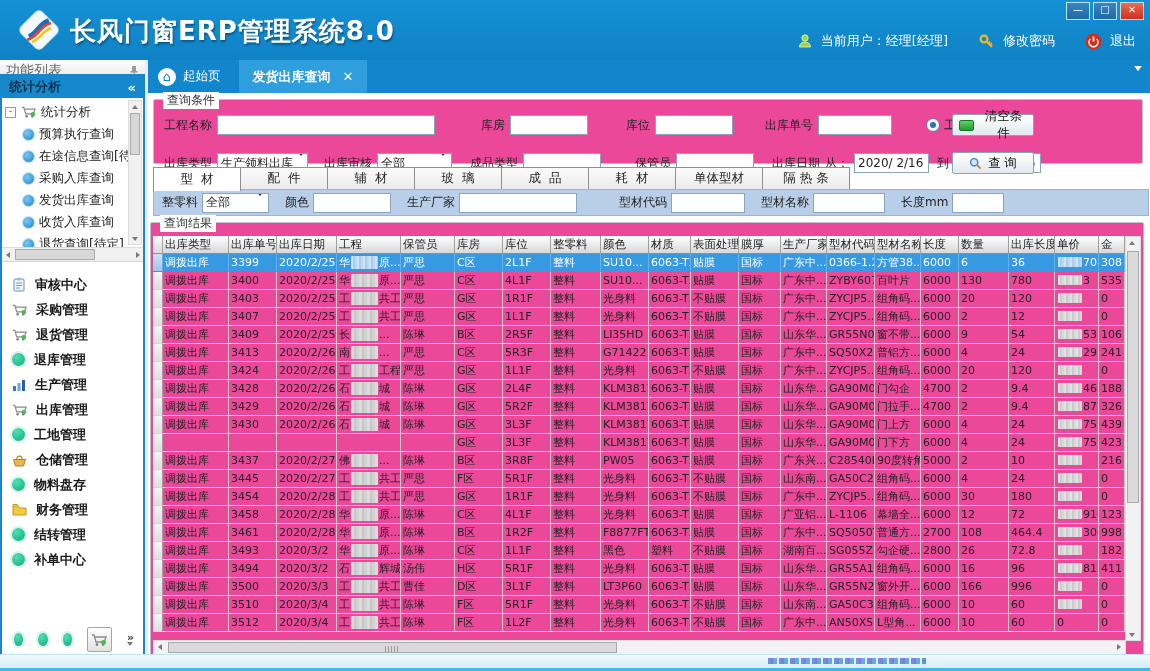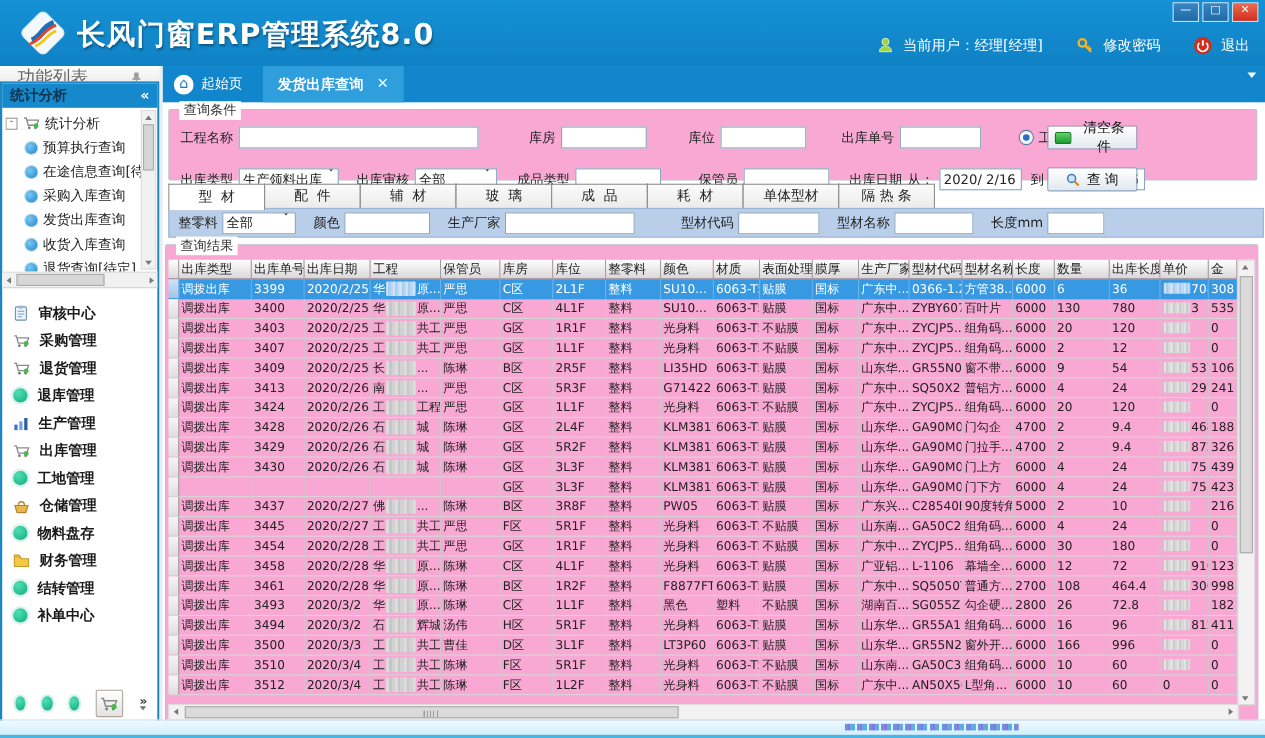--- a/index.html
+++ b/index.html
@@ -16,21 +16,21 @@
   .winbtn{width:22px;height:16px;border:1px solid #bfe0f5;background:linear-gradient(#3a86c2,#1d6aa6);
     color:#fff;font-size:10px;line-height:14px;text-align:center;cursor:pointer;}
   .winbtn.close{background:linear-gradient(#ee6a50,#cf2f1e);}
   .userbar{position:absolute;right:14px;bottom:10px;display:flex;align-items:center;gap:8px;
     color:#fff;font-size:13px;}
   .userbar .gap{width:14px;}
 
   
   .sidebar{position:absolute;left:0;top:60px;width:145px;height:598px;background:#f4f6f8;}
   .func-header{height:21px;background:linear-gradient(#fdfdfd,#e6e6e6);border-bottom:1px solid #cfcfcf;
-    display:flex;align-items:center;justify-content:space-between;padding:0 16px;font-size:16px;color:#666;}
+    display:flex;align-items:center;justify-content:space-between;padding:0 6px;font-size:14px;color:#666;}
   .side-frame{position:absolute;left:0;top:14px;width:141px;bottom:0;border:2px solid #1c85c7;
     background:#fff;display:flex;flex-direction:column;}
   .sec-header{height:22px;background:#1589cc;display:flex;align-items:center;justify-content:space-between;
     padding:0 7px;font-size:13px;font-weight:bold;color:#10344f;flex:0 0 auto;}
   .sec-header .collapse{color:#fff;font-weight:bold;font-size:13px;cursor:pointer;}
   .tree{position:relative;height:146px;overflow:hidden;padding:3px 14px 0 3px;flex:0 0 auto;}
   .tree-row{height:22px;display:flex;align-items:center;gap:5px;font-size:12.5px;white-space:nowrap;
     overflow:hidden;cursor:pointer;}
   .tree-row.child{padding-left:18px;}
   .expander{width:9px;height:9px;border:1px solid #999;background:#fff;font-size:9px;line-height:7px;
@@ -69,21 +69,21 @@
   .tabbar{position:relative;height:33px;background:#1186cc;display:flex;align-items:stretch;}
   .tab-home{display:flex;align-items:center;gap:7px;padding:0 18px 0 10px;color:#fff;font-size:12.5px;cursor:pointer;}
   .home-ico{width:18px;height:18px;border-radius:50%;background:#fff;color:#0f7fc2;font-size:13px;
     line-height:18px;text-align:center;}
   .tab-active{background:#2f9edd;display:flex;align-items:center;gap:12px;padding:0 14px;color:#fff;
     font-weight:bold;font-size:13px;cursor:pointer;}
   .tab-x{font-weight:normal;font-size:13px;cursor:pointer;}
   .tab-ovf{position:absolute;right:8px;bottom:3px;}
   .tab-ovf .tri.dn{border-left:4px solid transparent;border-right:4px solid transparent;border-top:5px solid #fff;}
 
-  .group{position:absolute;border:1px solid #b7c2cd;border-radius:2px;background:#f9a8d4;}
+  .group{position:absolute;border:1px solid #b7c2cd;border-radius:2px;background:#ec4899;}
   .legend{position:absolute;top:-8px;left:9px;background:#fff;padding:0 4px;font-size:12px;color:#333;}
   .query-group{left:5px;top:39px;width:988px;height:63px;}
   .qrow{position:relative;display:flex;align-items:center;height:26px;margin-top:12px;font-size:12px;}
   .qrow label{display:inline-block;text-align:right;margin-right:5px;white-space:nowrap;}
   .tin{height:18px;border:1px solid #8ba4bd;background:#fff;padding:0 2px;font:inherit;}
   .combo{height:18px;border:1px solid #8ba4bd;background:#fff;display:flex;align-items:center;
     padding-left:3px;font-size:12px;white-space:nowrap;overflow:hidden;position:relative;cursor:pointer;}
   .combo .arr{margin-left:auto;padding:0 4px;}
   .combo .arr .tri.dn{border-left:4px solid transparent;border-right:4px solid transparent;border-top:5px solid #333;}
   .radio{display:inline-flex;align-items:center;gap:4px;margin-right:14px;cursor:pointer;}

